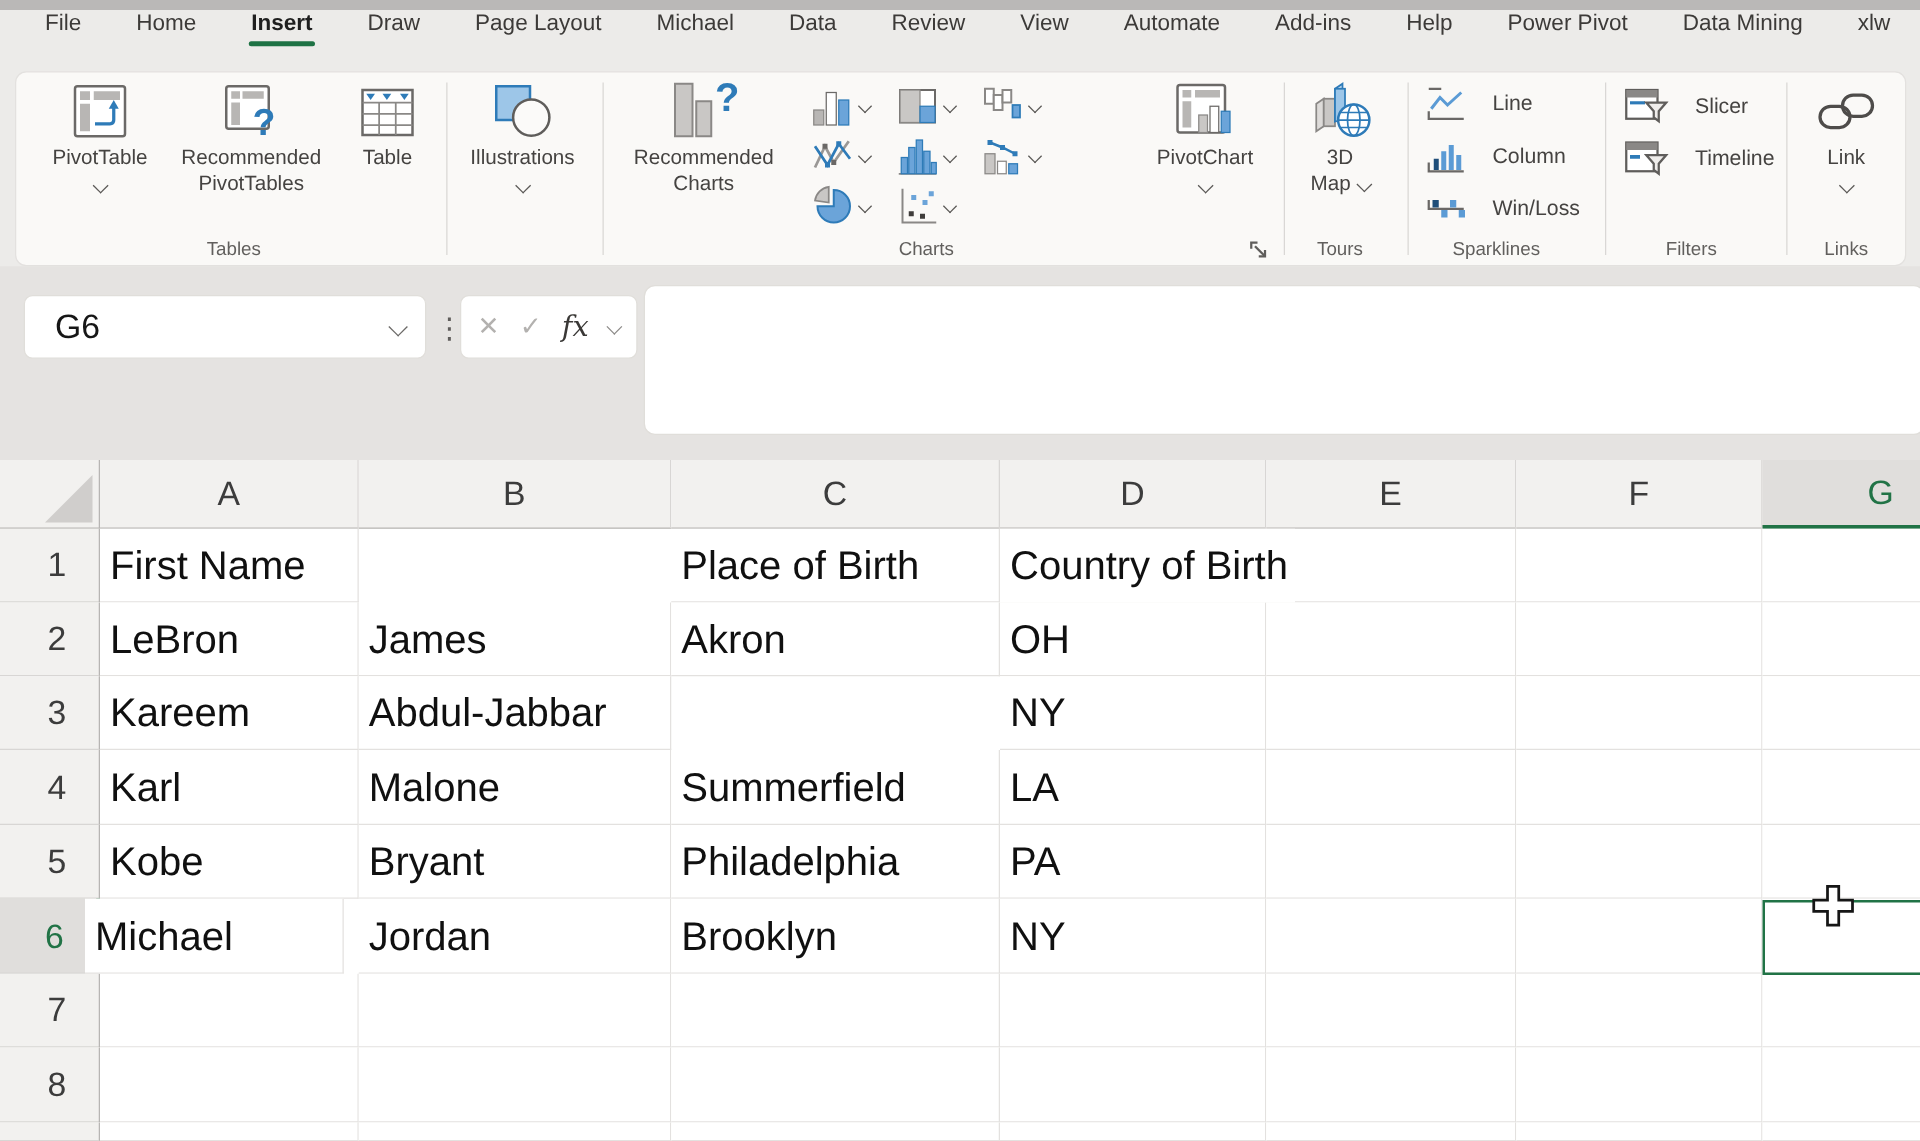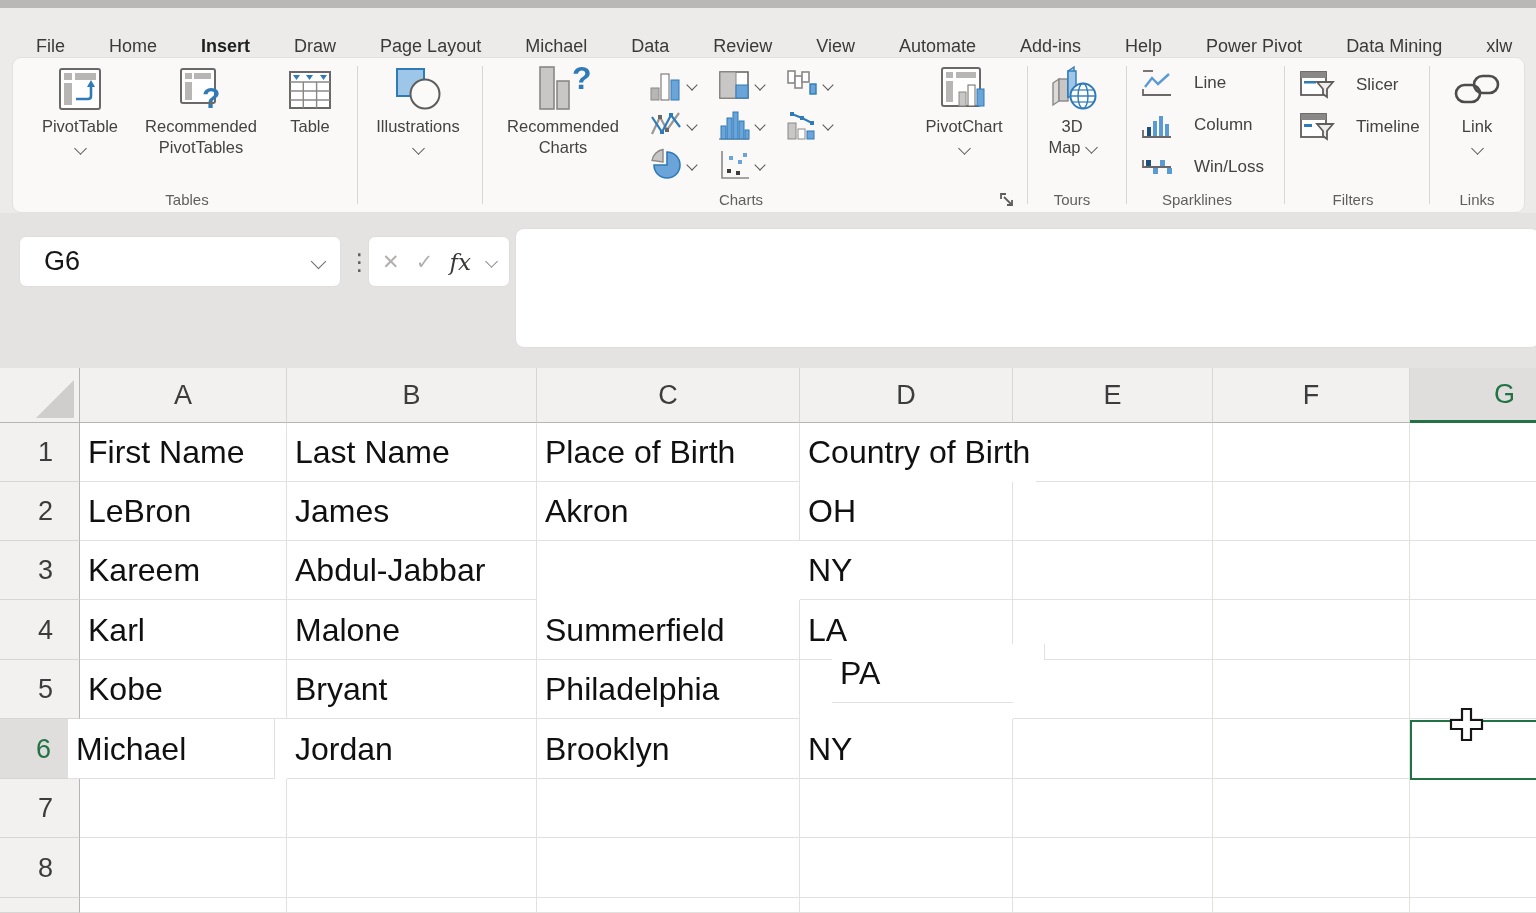--- a/index.html
+++ b/index.html
@@ -3,23 +3,23 @@
 <meta charset="utf-8">
 <style>
   html,body{margin:0;padding:0;background:#888;}
   *{box-sizing:border-box;}
   #app{position:relative;width:1536px;height:913px;overflow:hidden;background:#ecebe9;
        font-family:"Liberation Sans","DejaVu Sans",sans-serif;-webkit-font-smoothing:antialiased;}
 
   
   #topstrip{position:absolute;left:0;top:0;width:1536px;height:8px;background:#bab8b7;}
   #menubar{position:absolute;left:0;top:8px;width:1536px;height:49px;display:flex;
-           align-items:flex-end;padding-left:36px;gap:44px;background:#ecebe9;white-space:nowrap;}
+           align-items:flex-start;padding-left:36px;gap:44px;background:#ecebe9;white-space:nowrap;}
   .tab{position:relative;font-size:18px;color:#3c3a38;cursor:default;flex:0 0 auto;}
-  .tab.active{font-weight:700;color:#1f1f1f;margin-top:28px;}
+  .tab.active{font-weight:700;color:#1f1f1f;}
   .tab.active::after{content:"";position:absolute;left:-2px;right:-2px;bottom:-8px;height:4px;
                      border-radius:2px;background:#1e7244;}
 
   
   #ribbon{position:absolute;left:12px;top:57px;width:1513px;height:156px;background:#faf9f7;
           border:1px solid #e3e1df;border-radius:9px;}
   .rsep{position:absolute;top:8px;height:138px;width:1px;background:#d9d7d5;}
   .grouplabel{position:absolute;top:133px;height:20px;font-size:15px;color:#615f5d;
               text-align:center;transform:translateX(-50%);white-space:nowrap;}
   .bigbtn{position:absolute;top:4px;display:flex;flex-direction:column;align-items:center;cursor:default;}
@@ -395,21 +395,20 @@
       <div class="rowhead" style="top: 55px; height: 59px; line-height: 59px;">1</div>
       <div class="rowhead" style="top: 114px; height: 59px; line-height: 59px;">2</div>
       <div class="rowhead" style="top: 173px; height: 59px; line-height: 59px;">3</div>
       <div class="rowhead" style="top: 232px; height: 60px; line-height: 60px;">4</div>
       <div class="rowhead" style="top: 292px; height: 59px; line-height: 59px;">5</div>
       <div class="rowhead selhead" style="top: 351px; height: 60px; line-height: 60px;">6</div>
       <div class="rowhead" style="top: 411px; height: 59px; line-height: 59px;">7</div>
       <div class="rowhead" style="top: 470px; height: 60px; line-height: 60px;">8</div>
       <div class="rowhead" style="top: 530px; height: 15px; line-height: 15px;"></div>
       <div class="cell" style="left: 80px; top: 55px; width: 207px; height: 59px;"><span style="line-height: 59px;">First Name</span></div>
-      <div class="cell" style="left: 287px; top: 55px; width: 250px; height: 59px;"><span style="line-height: 59px;">Last Name</span></div>
       <div class="cell" style="left: 537px; top: 55px; width: 263px; height: 59px;"><span style="line-height: 59px;">Place of Birth</span></div>
       <div class="cell spill" style="left: 800px; top: 55px; width: 213px; height: 59px;"><span style="line-height: 59px;">Country of Birth</span></div>
       <div class="cell" style="left: 1013px; top: 55px; width: 200px; height: 59px;"><span style="line-height: 59px;"></span></div>
       <div class="cell" style="left: 1213px; top: 55px; width: 197px; height: 59px;"><span style="line-height: 59px;"></span></div>
       <div class="cell" style="left: 1410px; top: 55px; width: 190px; height: 59px;"><span style="line-height: 59px;"></span></div>
       <div class="cell" style="left: 80px; top: 114px; width: 207px; height: 59px;"><span style="line-height: 59px;">LeBron</span></div>
       <div class="cell" style="left: 287px; top: 114px; width: 250px; height: 59px;"><span style="line-height: 59px;">James</span></div>
       <div class="cell" style="left: 537px; top: 114px; width: 263px; height: 59px;"><span style="line-height: 59px;">Akron</span></div>
       <div class="cell" style="left: 800px; top: 114px; width: 213px; height: 59px;"><span style="line-height: 59px;">OH</span></div>
       <div class="cell" style="left: 1013px; top: 114px; width: 200px; height: 59px;"><span style="line-height: 59px;"></span></div>
@@ -424,21 +423,21 @@
       <div class="cell" style="left: 80px; top: 232px; width: 207px; height: 60px;"><span style="line-height: 60px;">Karl</span></div>
       <div class="cell" style="left: 287px; top: 232px; width: 250px; height: 60px;"><span style="line-height: 60px;">Malone</span></div>
       <div class="cell" style="left: 537px; top: 232px; width: 263px; height: 60px;"><span style="line-height: 60px;">Summerfield</span></div>
       <div class="cell" style="left: 800px; top: 232px; width: 213px; height: 60px;"><span style="line-height: 60px;">LA</span></div>
       <div class="cell" style="left: 1013px; top: 232px; width: 200px; height: 60px;"><span style="line-height: 60px;"></span></div>
       <div class="cell" style="left: 1213px; top: 232px; width: 197px; height: 60px;"><span style="line-height: 60px;"></span></div>
       <div class="cell" style="left: 1410px; top: 232px; width: 190px; height: 60px;"><span style="line-height: 60px;"></span></div>
       <div class="cell" style="left: 80px; top: 292px; width: 207px; height: 59px;"><span style="line-height: 59px;">Kobe</span></div>
       <div class="cell" style="left: 287px; top: 292px; width: 250px; height: 59px;"><span style="line-height: 59px;">Bryant</span></div>
       <div class="cell" style="left: 537px; top: 292px; width: 263px; height: 59px;"><span style="line-height: 59px;">Philadelphia</span></div>
-      <div class="cell" style="left: 800px; top: 276px; width: 213px; height: 59px; margin-left: 32px;"><span style="line-height: 59px;">PA</span></div>
+      <div class="cell" style="left: 800px; top: 292px; width: 213px; height: 59px;"><span style="line-height: 59px;">PA</span></div>
       <div class="cell" style="left: 1013px; top: 292px; width: 200px; height: 59px;"><span style="line-height: 59px;"></span></div>
       <div class="cell" style="left: 1213px; top: 292px; width: 197px; height: 59px;"><span style="line-height: 59px;"></span></div>
       <div class="cell" style="left: 1410px; top: 292px; width: 190px; height: 59px;"><span style="line-height: 59px;"></span></div>
       <div class="cell" style="left: 68px; top: 351px; width: 207px; height: 60px;"><span style="line-height: 60px;">Michael</span></div>
       <div class="cell" style="left: 287px; top: 351px; width: 250px; height: 60px;"><span style="line-height: 60px;">Jordan</span></div>
       <div class="cell" style="left: 537px; top: 351px; width: 263px; height: 60px;"><span style="line-height: 60px;">Brooklyn</span></div>
       <div class="cell" style="left: 800px; top: 351px; width: 213px; height: 60px;"><span style="line-height: 60px;">NY</span></div>
       <div class="cell" style="left: 1013px; top: 351px; width: 200px; height: 60px;"><span style="line-height: 60px;"></span></div>
       <div class="cell" style="left: 1213px; top: 351px; width: 197px; height: 60px;"><span style="line-height: 60px;"></span></div>
       <div class="cell" style="left: 1410px; top: 351px; width: 190px; height: 60px;"><span style="line-height: 60px;"></span></div>

